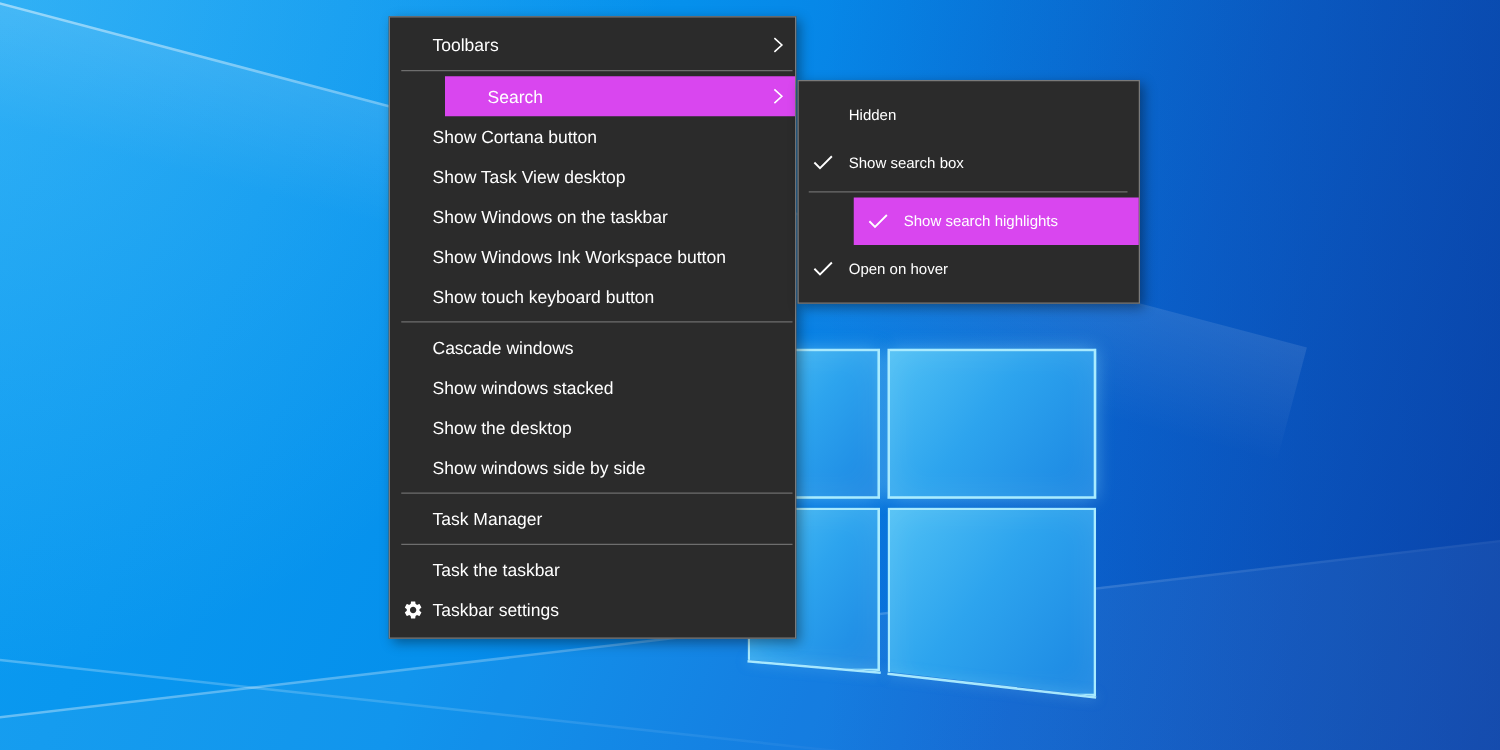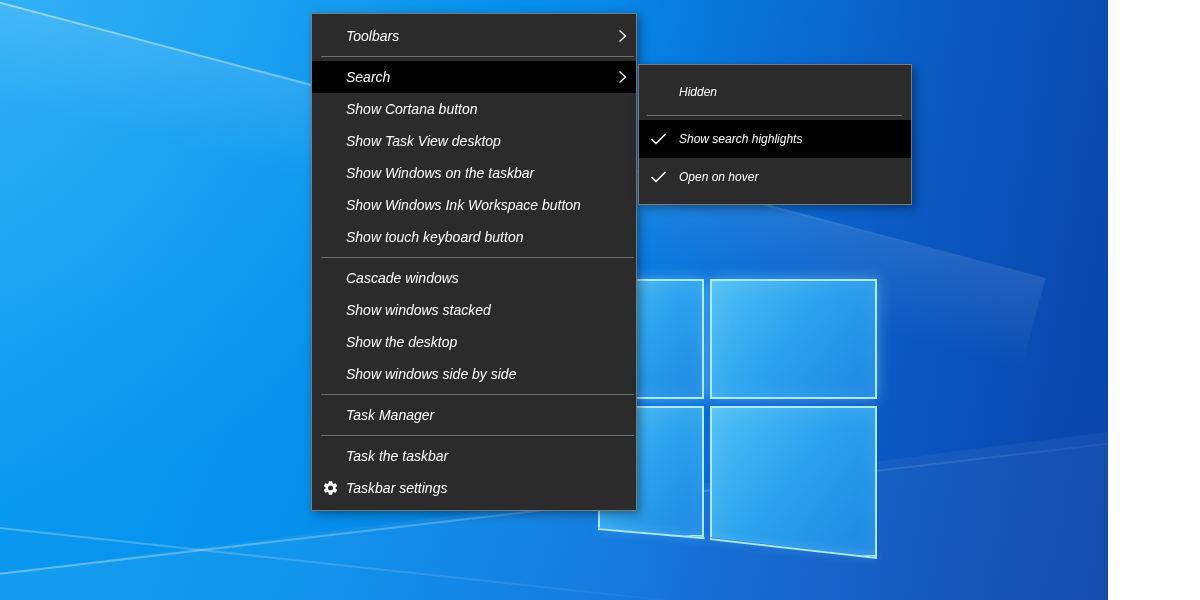--- a/index.html
+++ b/index.html
@@ -1,26 +1,25 @@
 <!DOCTYPE html>
 <html><head>
 <meta charset="utf-8">
 <style>
   * { margin:0; padding:0; box-sizing:border-box; }
   html,body { width:1200px; height:600px; overflow:hidden; }
   body { font-family:"Liberation Sans", sans-serif; }
 
   
   .desktop {
-    position:relative; width:1108px; height:600px; overflow:hidden;
+    position:relative; width:1200px; height:600px; overflow:hidden;
     background:
       radial-gradient(circle at -5% -8%, rgba(150,228,255,0.30), rgba(150,228,255,0) 42%),
       linear-gradient(to right, rgba(8,30,110,0) 55%, rgba(7,28,105,0.32) 100%),
       linear-gradient(112deg, #0d9ef2 0%, #0590ec 38%, #0b6ad9 72%, #0a55c8 100%);
-    font-style: italic;
   }
   .beam { position:absolute; transform-origin:left top; pointer-events:none; }
   .beam-1 { left:-18px; top:-3px; width:990px; height:2px; transform:rotate(14.8deg);
     background:linear-gradient(to right, rgba(255,255,255,0.45), rgba(255,255,255,0)); }
   .beam-1-soft { left:-18px; top:-3px; width:1100px; height:95px; transform:rotate(14.8deg);
     background:linear-gradient(to bottom, rgba(255,255,255,0.10), rgba(255,255,255,0)); }
   .beam-2 { left:-10px; top:574px; width:1260px; height:2px; transform:rotate(-6.7deg);
     background:linear-gradient(to right, rgba(255,255,255,0.35), rgba(255,255,255,0.02)); }
   .beam-3 { left:-10px; top:526px; width:760px; height:2px; transform:rotate(6.2deg);
     background:linear-gradient(to right, rgba(255,255,255,0.28), rgba(255,255,255,0)); }
@@ -45,21 +44,21 @@
   
   .menu { position:absolute; background:#2b2b2b; border:1px solid #7a7a7a;
     box-shadow:3px 3px 9px rgba(0,0,0,0.38); color:#ffffff; }
   .menu-main { left:311px; top:13px; width:326px; padding:6px 0; z-index:5; }
   .menu-sub  { left:638px; top:64px; width:274px; padding:8px 0; z-index:6; }
 
   .mi  { position:relative; height:32px; line-height:32px; padding-left:34px;
          font-size:14px; white-space:nowrap; cursor:default; }
   .smi { position:relative; height:38px; line-height:38px; padding-left:40px;
          font-size:12px; white-space:nowrap; cursor:default; }
-  .hl  { background:#000000; }
+  .hl  { background:#d946ef;margin-left:44px; }
 
   .sep { height:1px; background:#6e6e6e; margin:4px 2px 4px 9px; }
   .menu-sub .sep { margin:4px 9px 4px 8px; }
 
   .chev  { position:absolute; right:9px;  top:50%; transform:translateY(-50%); display:flex; }
   .check { position:absolute; left:11px;  top:50%; transform:translateY(-50%); display:flex; }
   .gear  { position:absolute; left:10px;  top:50%; transform:translateY(-50%); display:flex; }
 </style>
 </head>
 <body>
@@ -164,20 +163,28 @@
     </div>
   </div>
 
   <div class="menu menu-sub">
 
     <div class="smi">
       <span>Hidden</span>
     </div>
 
 
+    <div class="smi">
+      <span class="check">
+        <svg width="17" height="13" viewBox="0 0 17 13">
+            <path d="M1.5 6.5 L6 11 L15.5 1.5" stroke="#ffffff" stroke-width="1.5" fill="none"></path>
+          </svg>
+      </span>
+      <span>Show search box</span>
+    </div>
 
     <div class="sep"></div>
 
     <div class="smi hl">
       <span class="check">
         <svg width="17" height="13" viewBox="0 0 17 13">
             <path d="M1.5 6.5 L6 11 L15.5 1.5" stroke="#ffffff" stroke-width="1.5" fill="none"></path>
           </svg>
       </span>
       <span>Show search highlights</span>

